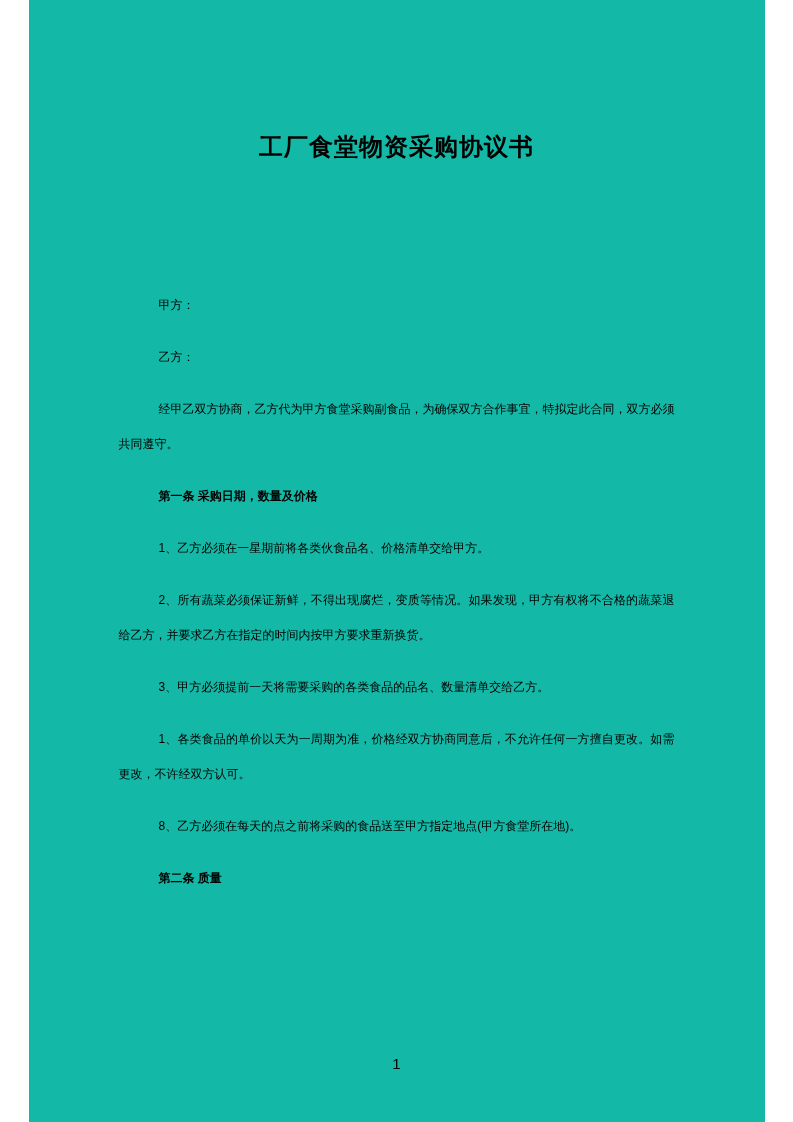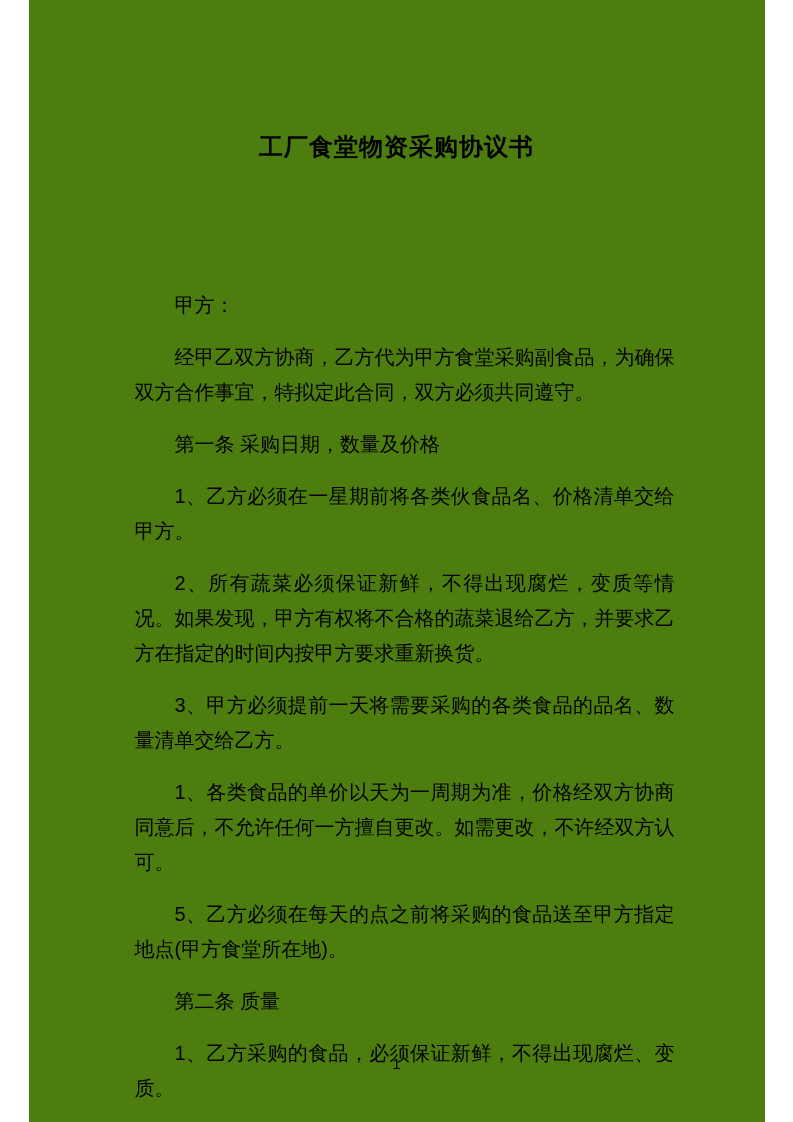--- a/index.html
+++ b/index.html
@@ -5,45 +5,45 @@
   html, body {
     margin: 0;
     padding: 0;
     background: #ffffff;
   }
   .page {
     position: relative;
     width: 736px;
     height: 1122px;
     margin: 0 auto;
-    background: #4d7c0f;
+    background: #14b8a6;
     color: #000000;
     font-family: "Liberation Sans", sans-serif;
     box-sizing: border-box;
     padding: 130px 90px 0 90px;
     overflow: hidden;
   }
   .doc-title {
     margin: 0 0 124px 0;
     text-align: center;
     font-size: 24px;
     font-weight: bold;
     line-height: 34px;
     letter-spacing: 1px;
   }
   .para {
-    margin: 0 0 17px 16px;
-    font-size: 20px;
+    margin: 0 0 17px 0;
+    font-size: 12px;
     line-height: 35px;
     text-align: justify;
     text-indent: 40px;
     word-break: break-all;
   }
   .para.heading {
-    font-weight: normal;
+    font-weight: bold;
   }
   .page-number {
     position: absolute;
     left: 0;
     right: 0;
     bottom: 48px;
     text-align: center;
     font-size: 15px;
     line-height: 20px;
     color: #000000;
@@ -52,36 +52,36 @@
 </head>
 <body>
 
 <div class="page">
 
   <h1 class="doc-title">工厂食堂物资采购协议书</h1>
 
   <div>
     <p class="para">甲方：</p>
 
+    <p class="para">乙方：</p>
 
     <p class="para">经甲乙双方协商，乙方代为甲方食堂采购副食品，为确保双方合作事宜，特拟定此合同，双方必须共同遵守。</p>
 
     <p class="para heading">第一条 采购日期，数量及价格</p>
 
     <p class="para">1、乙方必须在一星期前将各类伙食品名、价格清单交给甲方。</p>
 
     <p class="para">2、所有蔬菜必须保证新鲜，不得出现腐烂，变质等情况。如果发现，甲方有权将不合格的蔬菜退给乙方，并要求乙方在指定的时间内按甲方要求重新换货。</p>
 
     <p class="para">3、甲方必须提前一天将需要采购的各类食品的品名、数量清单交给乙方。</p>
 
     <p class="para">1、各类食品的单价以天为一周期为准，价格经双方协商同意后，不允许任何一方擅自更改。如需更改，不许经双方认可。</p>
 
-    <p class="para">5、乙方必须在每天的点之前将采购的食品送至甲方指定地点(甲方食堂所在地)。</p>
+    <p class="para">8、乙方必须在每天的点之前将采购的食品送至甲方指定地点(甲方食堂所在地)。</p>
 
     <p class="para heading">第二条 质量</p>
 
-    <p class="para">1、乙方采购的食品，必须保证新鲜，不得出现腐烂、变质。</p>
 
   </div>
 
   <div class="page-number">1</div>
 
 </div>
 
 </body></html>

